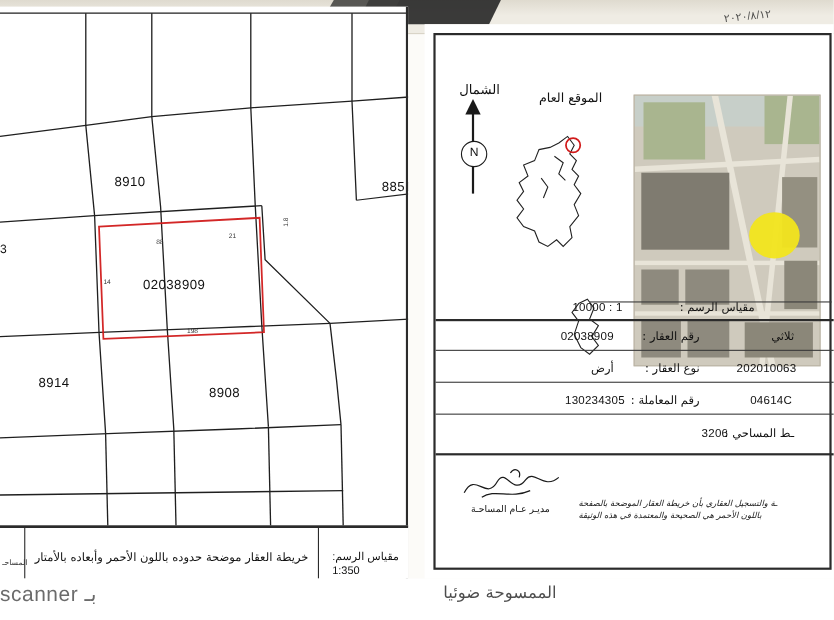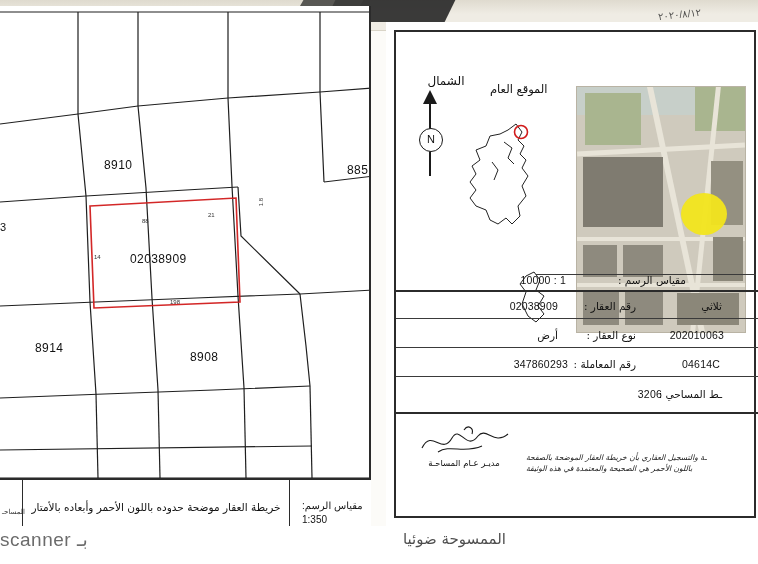--- a/index.html
+++ b/index.html
@@ -363,21 +363,21 @@
       </div>
     </div>
   </div>
 
   <div id="right-panel">
     <div class="outer-border"></div>
 
     <div class="stamp" style="left:272px;top:-13px;">٢٠٢٠/٨/١٢</div>
 
     <div id="north">
-      <div class="n-label ar" style="position:absolute;left:18px;top:0;width:56px;">الشمال</div>
+      <div class="n-label ar" style="position:absolute;left:8px;top:0;width:56px;">الشمال</div>
       <div class="arrow-head"></div>
       <div class="arrow-shaft"></div>
       <div class="n-circle">N</div>
     </div>
 
     <div class="loc-title ar" style="left:104px;top:60px;">الموقع العام</div>
 
     <div id="bahrain">
       <svg width="120" height="230">
         <g stroke="#222" stroke-width="1" fill="none">
@@ -430,21 +430,21 @@
       <span>نوع العقار :</span>
     </div>
     <div class="info-row" style="right:200px;top:307px;">أرض</div>
     <div class="info-row info-val" style="right:34px;top:307px;">202010063</div>
 
     <div class="inner-divider" style="top:325px;height:1px;background:#3a3a3a;"></div>
 
     <div class="info-row" style="right:122px;top:336px;">
       <span>رقم المعاملة :</span>
     </div>
-    <div class="info-row info-val" style="right:190px;top:336px;">347860293</div>
+    <div class="info-row info-val" style="right:190px;top:336px;">130234305</div>
     <div class="info-row info-val" style="right:38px;top:336px;">04614C</div>
 
     <div class="inner-divider" style="top:354px;height:1px;background:#3a3a3a;"></div>
 
     <div class="info-row" style="right:36px;top:366px;">
       <span>ـط المساحي :</span>
     </div>
     <div class="info-row info-val" style="right:96px;top:366px;">3206</div>
 
     <div class="inner-divider" style="top:390px;height:1.5px;"></div>

